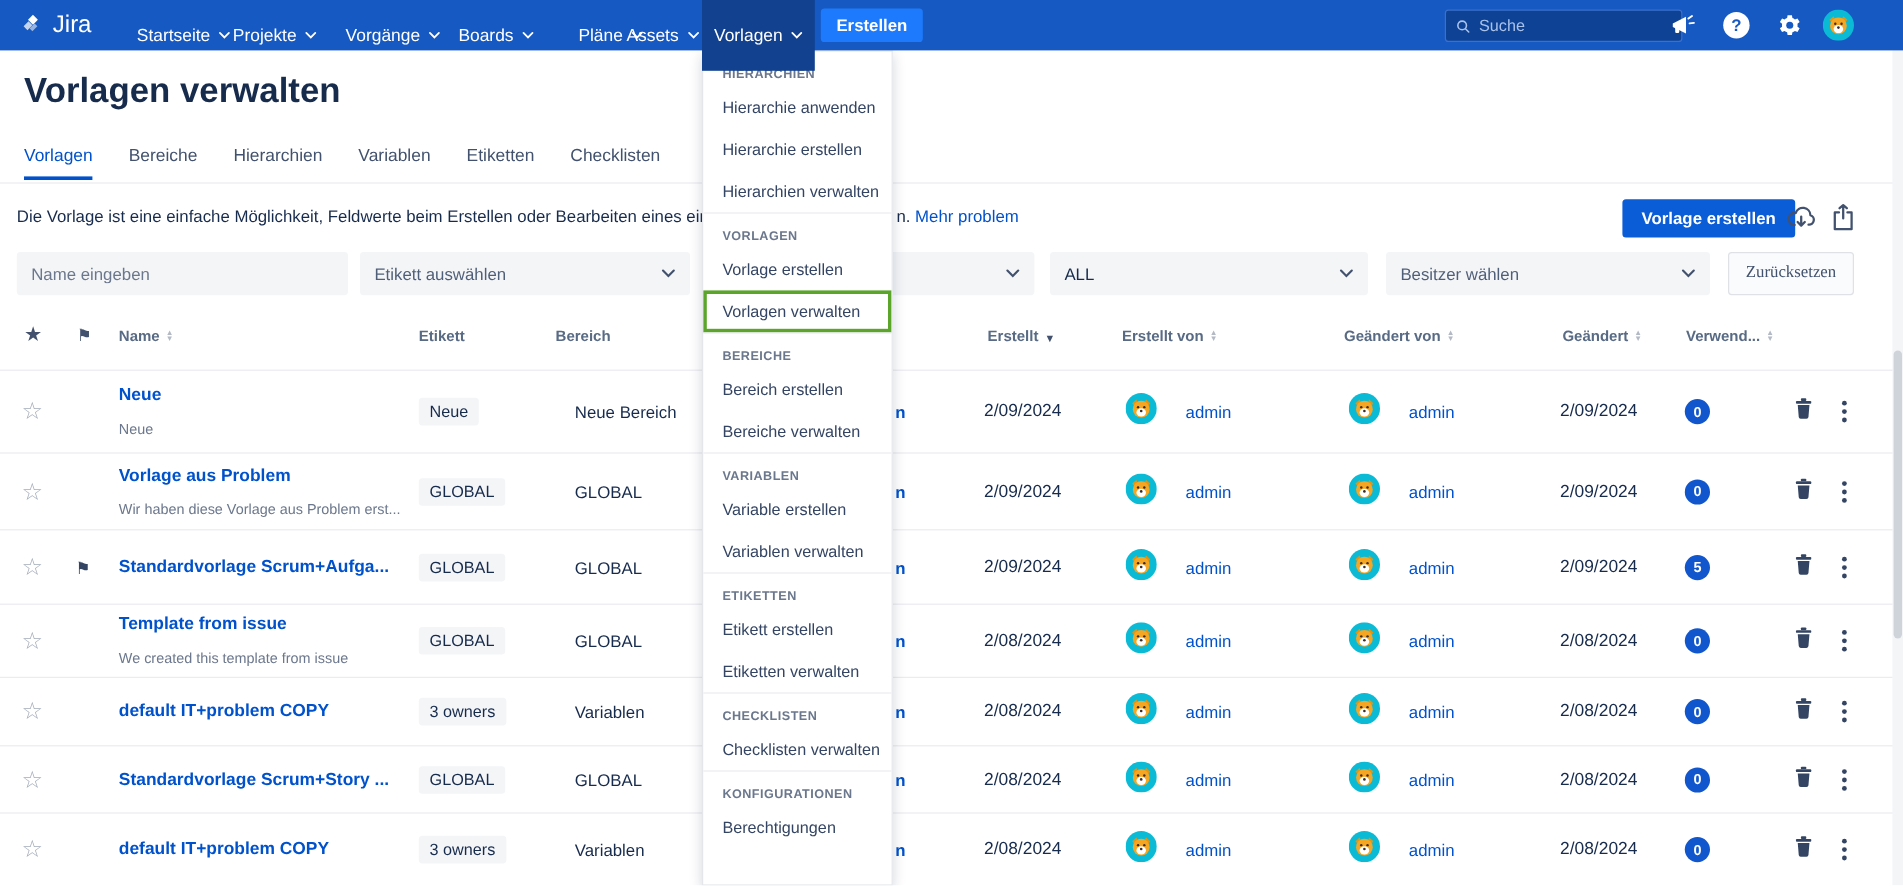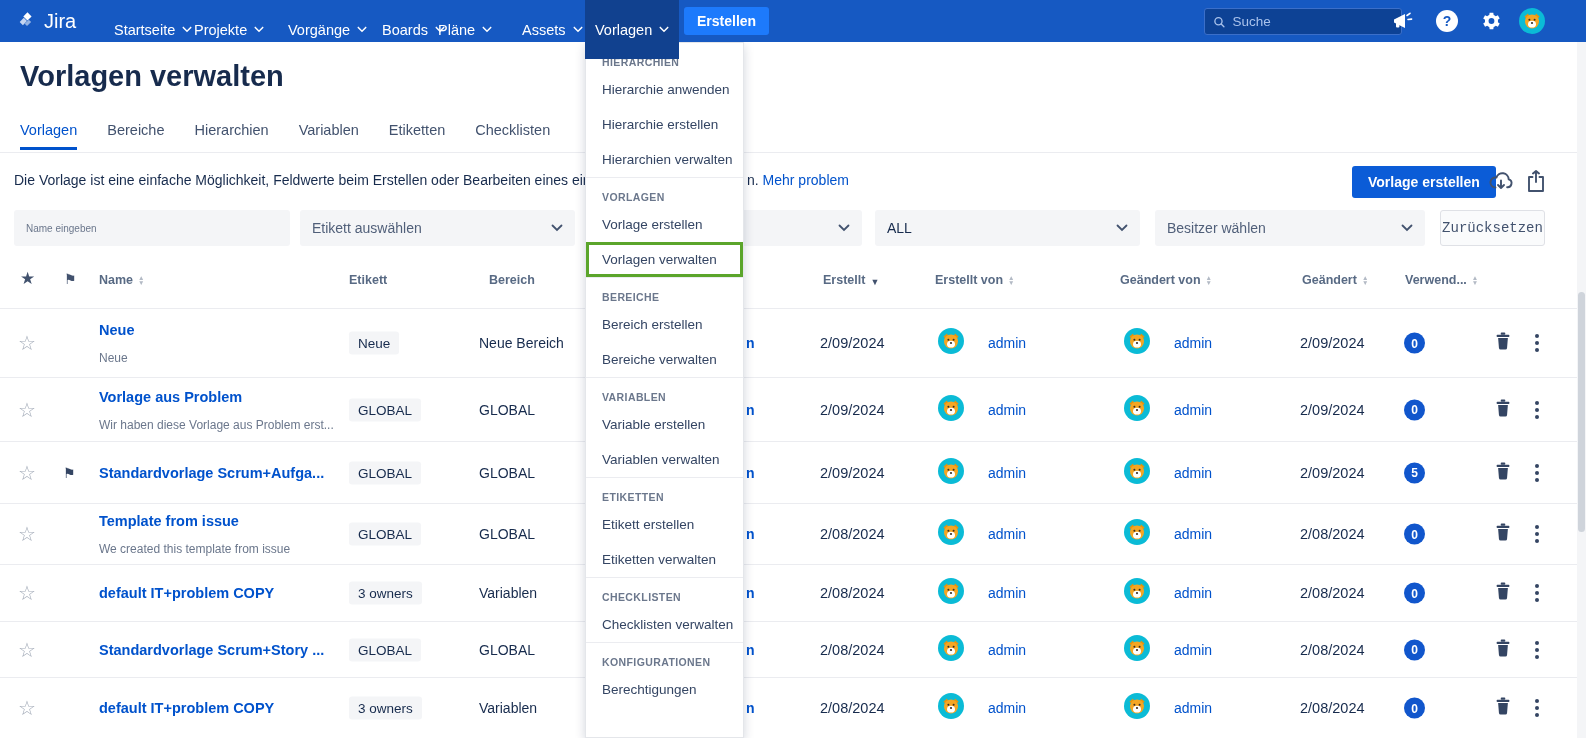--- a/index.html
+++ b/index.html
@@ -42,26 +42,26 @@
   .create-btn{position:absolute;left:1352px;top:166px;height:32px;padding:0 16px;background:#0B5CD7;
            color:#fff;font-size:14px;font-weight:600;border:none;border-radius:3px;cursor:pointer;
            font-family:"Liberation Sans",sans-serif;}
   .hicon{position:absolute;top:170px;width:24px;height:24px;cursor:pointer;}
 
   
   .filter{position:absolute;top:210px;height:36px;background:#F4F5F7;border-radius:3px;display:flex;
           align-items:center;padding:0 12px;color:#505F79;font-size:14px;cursor:pointer;}
   .filter .val{flex:1;white-space:nowrap;overflow:hidden;}
   .filter.dark .val{color:#172B4D;}
-  .filter input{background:transparent;border:none;outline:none;font-size:10px;width:100%;
+  .filter input{background:transparent;border:none;outline:none;font-size:14px;width:100%;
           color:#172B4D;font-family:"Liberation Sans",sans-serif;}
   .filter input::placeholder{color:#6B778C;}
   .resetbtn{position:absolute;left:1440px;top:210px;height:36px;width:105px;background:#FAFBFC;
           border:1px solid #DFE1E6;border-radius:3px;color:#42526E;font-size:14px;cursor:pointer;
-          font-family:Liberation Mono, monospace;}
+          font-family:Liberation Serif, serif;}
 
   
   .thcell{position:absolute;top:273px;font-size:12.5px;font-weight:600;color:#586A84;
           display:flex;align-items:center;gap:5px;white-space:nowrap;}
   .sortpair{display:flex;flex-direction:column;font-size:6.5px;line-height:5.5px;color:#B3BAC5;}
   .sortdesc{font-size:9px;color:#42526E;}
   .hstar{position:absolute;left:20px;top:268px;color:#42526E;font-size:17px;}
   .hflag{position:absolute;left:64px;top:271px;color:#42526E;font-size:14px;}
 
   .trow{position:absolute;left:0;width:1586px;border-top:1px solid #EBECF0;}
@@ -132,21 +132,21 @@
     <svg width="10" height="7" viewBox="0 0 12 8" fill="none" stroke="#fff" stroke-width="1.8" stroke-linecap="round">
             <path d="M1.5 1.5 6 6l4.5-4.5"></path>
           </svg>
   </div>
         <div class="navitem" style="left: 372px;">
     <span>Boards</span>
     <svg width="10" height="7" viewBox="0 0 12 8" fill="none" stroke="#fff" stroke-width="1.8" stroke-linecap="round">
             <path d="M1.5 1.5 6 6l4.5-4.5"></path>
           </svg>
   </div>
-        <div class="navitem" style="left: 428px;">
+        <div class="navitem" style="left: 472px;">
     <span>Pläne</span>
     <svg width="10" height="7" viewBox="0 0 12 8" fill="none" stroke="#fff" stroke-width="1.8" stroke-linecap="round">
             <path d="M1.5 1.5 6 6l4.5-4.5"></path>
           </svg>
   </div>
         <div class="navitem" style="left: 512px;">
     <span>Assets</span>
     <svg width="10" height="7" viewBox="0 0 12 8" fill="none" stroke="#fff" stroke-width="1.8" stroke-linecap="round">
             <path d="M1.5 1.5 6 6l4.5-4.5"></path>
           </svg>
@@ -263,21 +263,21 @@
     <span>Name</span>
     <span class="sortpair">
           <span>▲</span>
           <span>▼</span>
         </span>
   </div>
       <div class="thcell" style="left: 349px;">
     <span>Etikett</span>
 
   </div>
-      <div class="thcell" style="left: 489px;">
+      <div class="thcell" style="left: 463px;">
     <span>Bereich</span>
 
   </div>
       <div class="thcell" style="left: 823px; align-items: flex-end;">
     <span>Erstellt</span>
     <span class="sortdesc">▼</span>
   </div>
       <div class="thcell" style="left: 935px;">
     <span>Erstellt von</span>
     <span class="sortpair">

